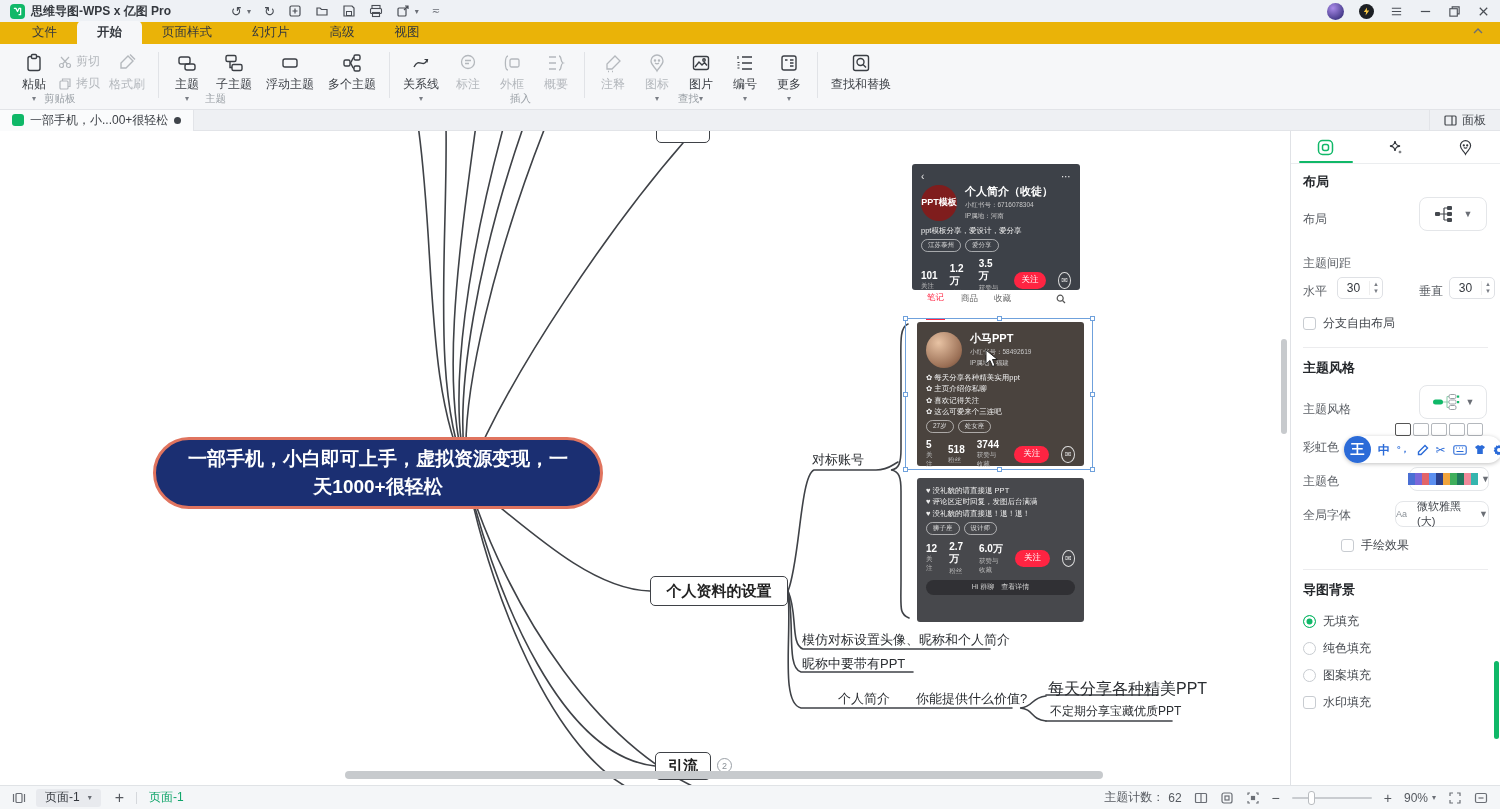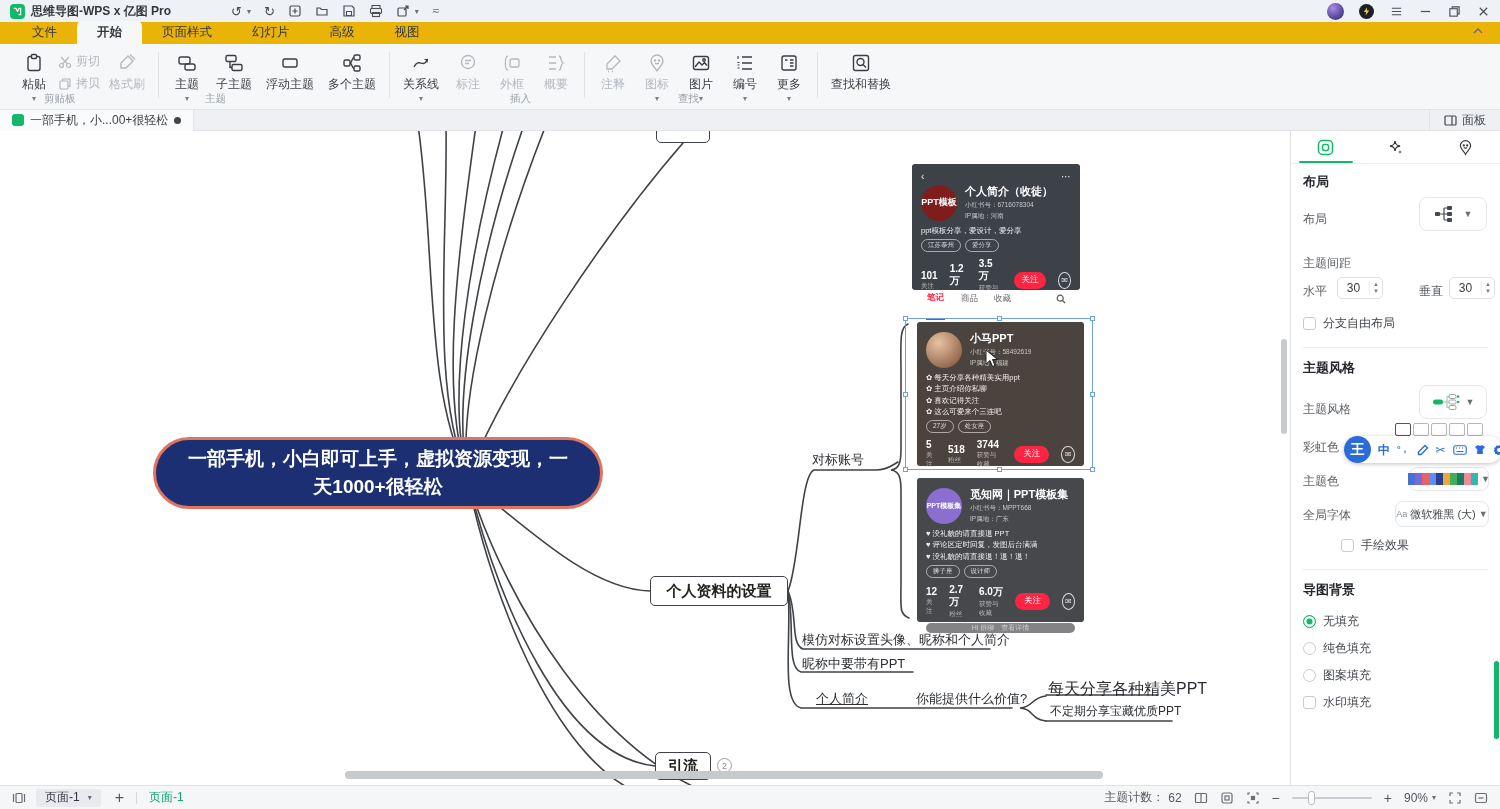--- a/index.html
+++ b/index.html
@@ -59,21 +59,21 @@
   .pc-meta{font-size:6.5px;color:#c9c9c9;margin-top:2px;}
   .pc-bio{font-size:7.5px;color:#f0f0f0;line-height:1.5;}
   .pc-tags{display:flex;gap:4px;margin:3px 0 4px;align-items:center;}
   .pc-tag{border:0.5px solid rgba(255,255,255,.55);border-radius:7px;font-size:6.5px;color:#ddd;padding:1px 6px;}
   .pc-statrow{display:flex;align-items:center;gap:12px;margin-top:2px;}
   .pc-stat .v{font-size:10px;font-weight:bold;color:#fff;}
   .pc-stat .l{font-size:6.5px;color:#b8b8b8;margin-top:1px;}
   .followbtn{margin-left:auto;width:46px;height:17px;border-radius:9px;background:#ff2442;color:#fff;font-size:8.5px;display:flex;align-items:center;justify-content:center;}
   .msgcircle{width:17px;height:17px;border-radius:50%;border:1px solid #ddd;box-sizing:border-box;display:flex;align-items:center;justify-content:center;color:#ddd;font-size:8px;}
   .pc-tabs{position:absolute;left:0;right:0;bottom:-18px;height:18px;background:#fff;display:flex;align-items:center;gap:16px;padding:0 14px;font-size:8.5px;color:#666;border-radius:0 0 2px 2px;}
-  .pc-tab-active{color:#ff2442;font-weight:bold;border-bottom:2px solid #ff2442;padding:14px 1px;}
+  .pc-tab-active{color:#ff2442;font-weight:normal;border-bottom:2px solid #ff2442;padding:14px 1px;}
   .pc-footer{margin-top:4px;height:15px;border-radius:8px;background:rgba(30,30,32,.55);display:flex;align-items:center;justify-content:center;font-size:7px;color:#cfcfcf;}
   .selwrap{position:absolute;left:905px;top:187px;width:188px;height:152px;border:1.5px solid #6fa1dc;box-sizing:border-box;}
   .handle{position:absolute;width:5px;height:5px;background:#fff;border:1px solid #6fa1dc;box-sizing:border-box;}
   
   .sidebar{position:absolute;left:1290px;top:131px;width:210px;height:654px;background:#fff;border-left:1px solid #e0e2e6;box-sizing:border-box;}
   .sb-tabs{position:absolute;left:0;top:0;width:100%;height:32px;border-bottom:1px solid #ebedef;display:flex;}
   .sb-tab{width:70px;height:32px;display:flex;align-items:center;justify-content:center;position:relative;}
   .sb-tab.active::after{content:"";position:absolute;left:8px;right:8px;bottom:0;height:2.5px;background:#10b868;border-radius:2px;}
   .sb-h{position:absolute;left:12px;font-size:13px;font-weight:bold;color:#24272b;}
   .sb-label{position:absolute;left:12px;font-size:12px;color:#5a5e64;}
@@ -426,21 +426,21 @@
 
   <div class="central">一部手机，小白即可上手，虚拟资源变现，一天1000+很轻松</div>
 
   <div class="mnode" style="left:650px;top:445px;width:138px;height:30px;">个人资料的设置</div>
   <div class="mnode" style="left:655px;top:621px;width:56px;height:28px;">引流</div>
   <div class="badge" style="left:717px;top:627px;">2</div>
 
   <span class="blabel" style="left:812px;top:320px;">对标账号</span>
   <span class="blabel" style="left:802px;top:500px;">模仿对标设置头像、昵称和个人简介</span>
   <span class="blabel" style="left:802px;top:524px;">昵称中要带有PPT</span>
-  <span class="blabel" style="left:816px;top:559px;text-decoration:underline;">个人简介</span>
+  <span class="blabel" style="left:838px;top:559px;">个人简介</span>
   <span class="blabel" style="left:916px;top:559px;">你能提供什么价值?</span>
   <span class="blabel" style="left:1048px;top:548px;font-size:16px;">每天分享各种精美PPT</span>
   <span class="blabel" style="left:1050px;top:572px;font-size:12px;">不定期分享宝藏优质PPT</span>
 
   <div class="pcard" style="left:912px;top:33px;width:168px;height:126px;background:#3d4148;">
     <div class="pc-header">
       <span>‹</span>
       <span>⋯</span>
     </div>
     <div class="pc-main">
@@ -527,28 +527,20 @@
         </div>
       <div class="followbtn">关注</div>
       <div class="msgcircle">✉</div>
     </div>
   </div>
   <svg class="abs" style="left:985px;top:218px;z-index:60;" width="16" height="20" viewBox="0 0 16 20">
       <path d="M1,1 L1,15 L5,11.5 L7.5,17.5 L10,16.5 L7.5,10.5 L12.5,10.5 Z" fill="#fff" stroke="#222" stroke-width="1"></path>
     </svg>
 
   <div class="pcard" style="left:917px;top:347px;width:167px;height:144px;background:#47484c;">
-    <div class="pc-main" style="margin-top:2px;">
-      <div class="pc-avatar" style="background:#8a6fd0;font-size:7px;">PPT模板集</div>
-      <div>
-        <div class="pc-name">觅知网｜PPT模板集</div>
-        <div class="pc-meta">小红书号：MPPT668</div>
-        <div class="pc-meta">IP属地：广东</div>
-      </div>
-    </div>
     <div class="pc-bio">♥ 没礼貌的请直接退 PPT</div>
     <div class="pc-bio">♥ 评论区定时回复，发图后台满满</div>
     <div class="pc-bio">♥ 没礼貌的请直接退！退！退！</div>
     <div class="pc-tags">
       <span class="pc-tag">狮子座</span>
       <span class="pc-tag">设计师</span>
     </div>
     <div class="pc-statrow">
       <div class="pc-stat">
           <div class="v">12</div>
@@ -669,21 +661,21 @@
         <span class="tswatch" style="background: rgb(240, 164, 60);"></span>
         <span class="tswatch" style="background: rgb(63, 175, 92);"></span>
         <span class="tswatch" style="background: rgb(31, 122, 94);"></span>
         <span class="tswatch" style="background: rgb(240, 138, 155);"></span>
         <span class="tswatch" style="background: rgb(53, 181, 174);"></span>
     </span>
     <span class="sb-chev">▼</span>
   </div>
 
   <div class="sb-label" style="top:376px;">全局字体</div>
-  <div class="sb-drop" style="left:104px;top:370px;width:94px;height:26px;gap:3px;font-size:11px;color:#44484e;">
+  <div class="sb-drop" style="left:104px;top:370px;width:94px;height:26px;gap:10px;font-size:11px;color:#44484e;">
     <span style="font-size:9px;color:#8a9097;">Aa</span>
     <span>微软雅黑 (大)</span>
     <span class="sb-chev">▼</span>
   </div>
 
   <div class="sb-check" style="top:406px;padding-left:38px;">
     <span class="cbx"></span>
     <span>手绘效果</span>
   </div>
 

